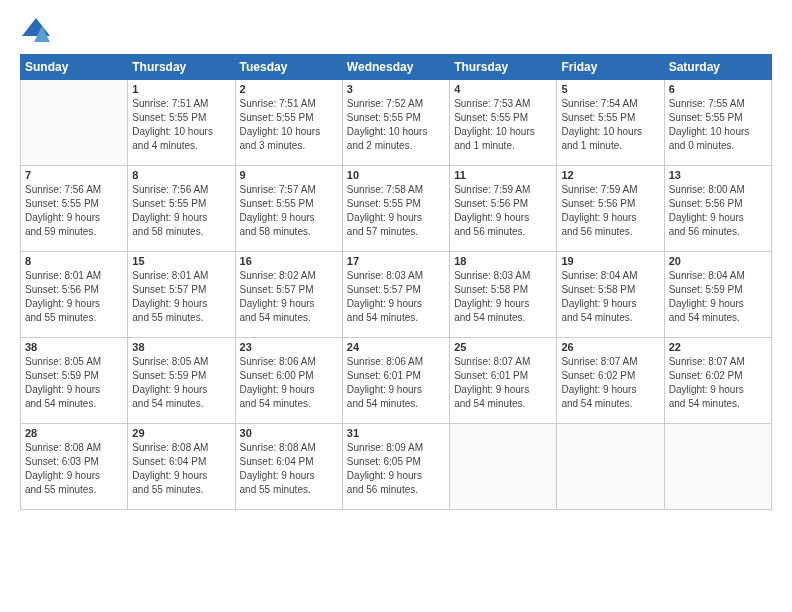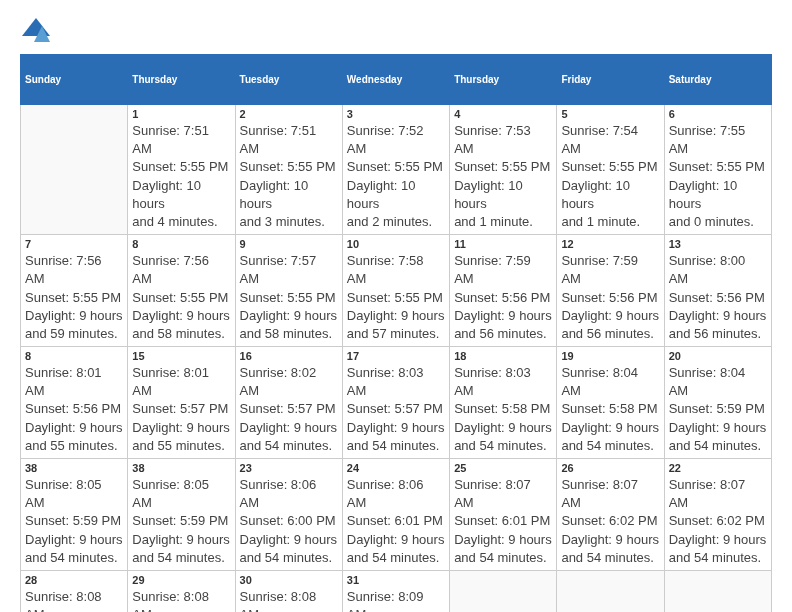--- a/index.html
+++ b/index.html
@@ -65,23 +65,23 @@
       flex-direction: column;
     }
     table {
       width: 100%;
       border-collapse: collapse;
       table-layout: fixed;
     }
     thead th {
       background-color: #2a6db5;
       color: white;
-      font-size: 10px;
-      font-weight: bold;
-      padding: 19px 4px;
+      font-size: 12px;
+      font-weight: bold;
+      padding: 5px 4px;
       text-align: left;
       border: 1px solid #2a6db5;
     }
     tbody td {
       border: 1px solid #ccc;
       vertical-align: top;
       padding: 3px 4px;
       font-size: 9.5px;
       color: #333;
       height: 86px;
@@ -89,21 +89,21 @@
     tbody td.empty {
       background: #f9f9f9;
     }
     .day-num {
       font-size: 11px;
       font-weight: bold;
       margin-bottom: 2px;
       display: block;
     }
     .day-info {
-      font-size: 13px;
+      font-size: 10px;
       color: #444;
       line-height: 1.4;
     }
   </style>
 </head>
 <body>
 
 <div class="page">
   <div class="header">
     <div class="logo">

